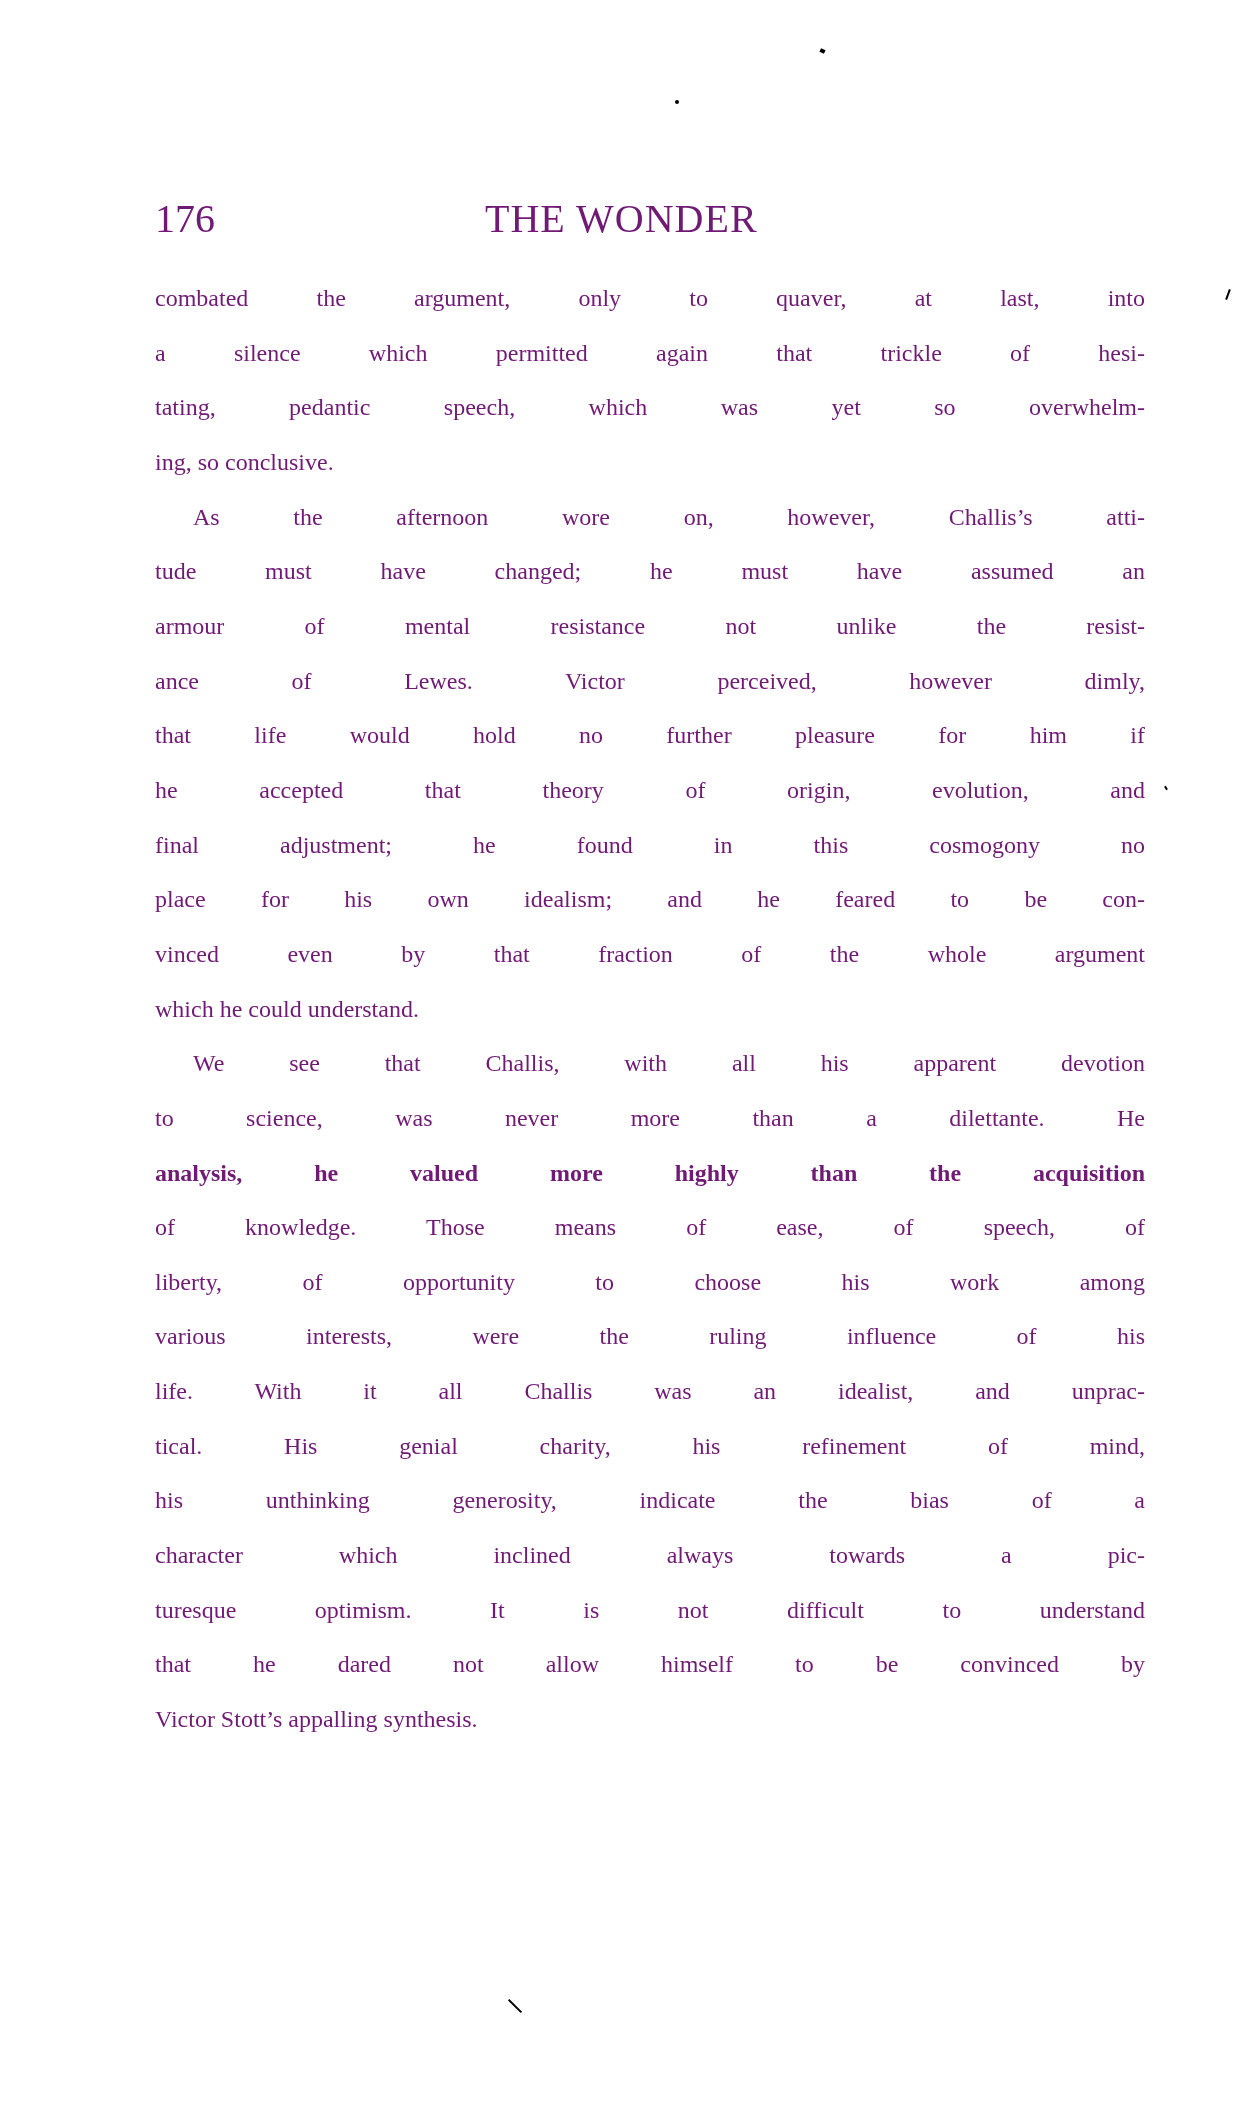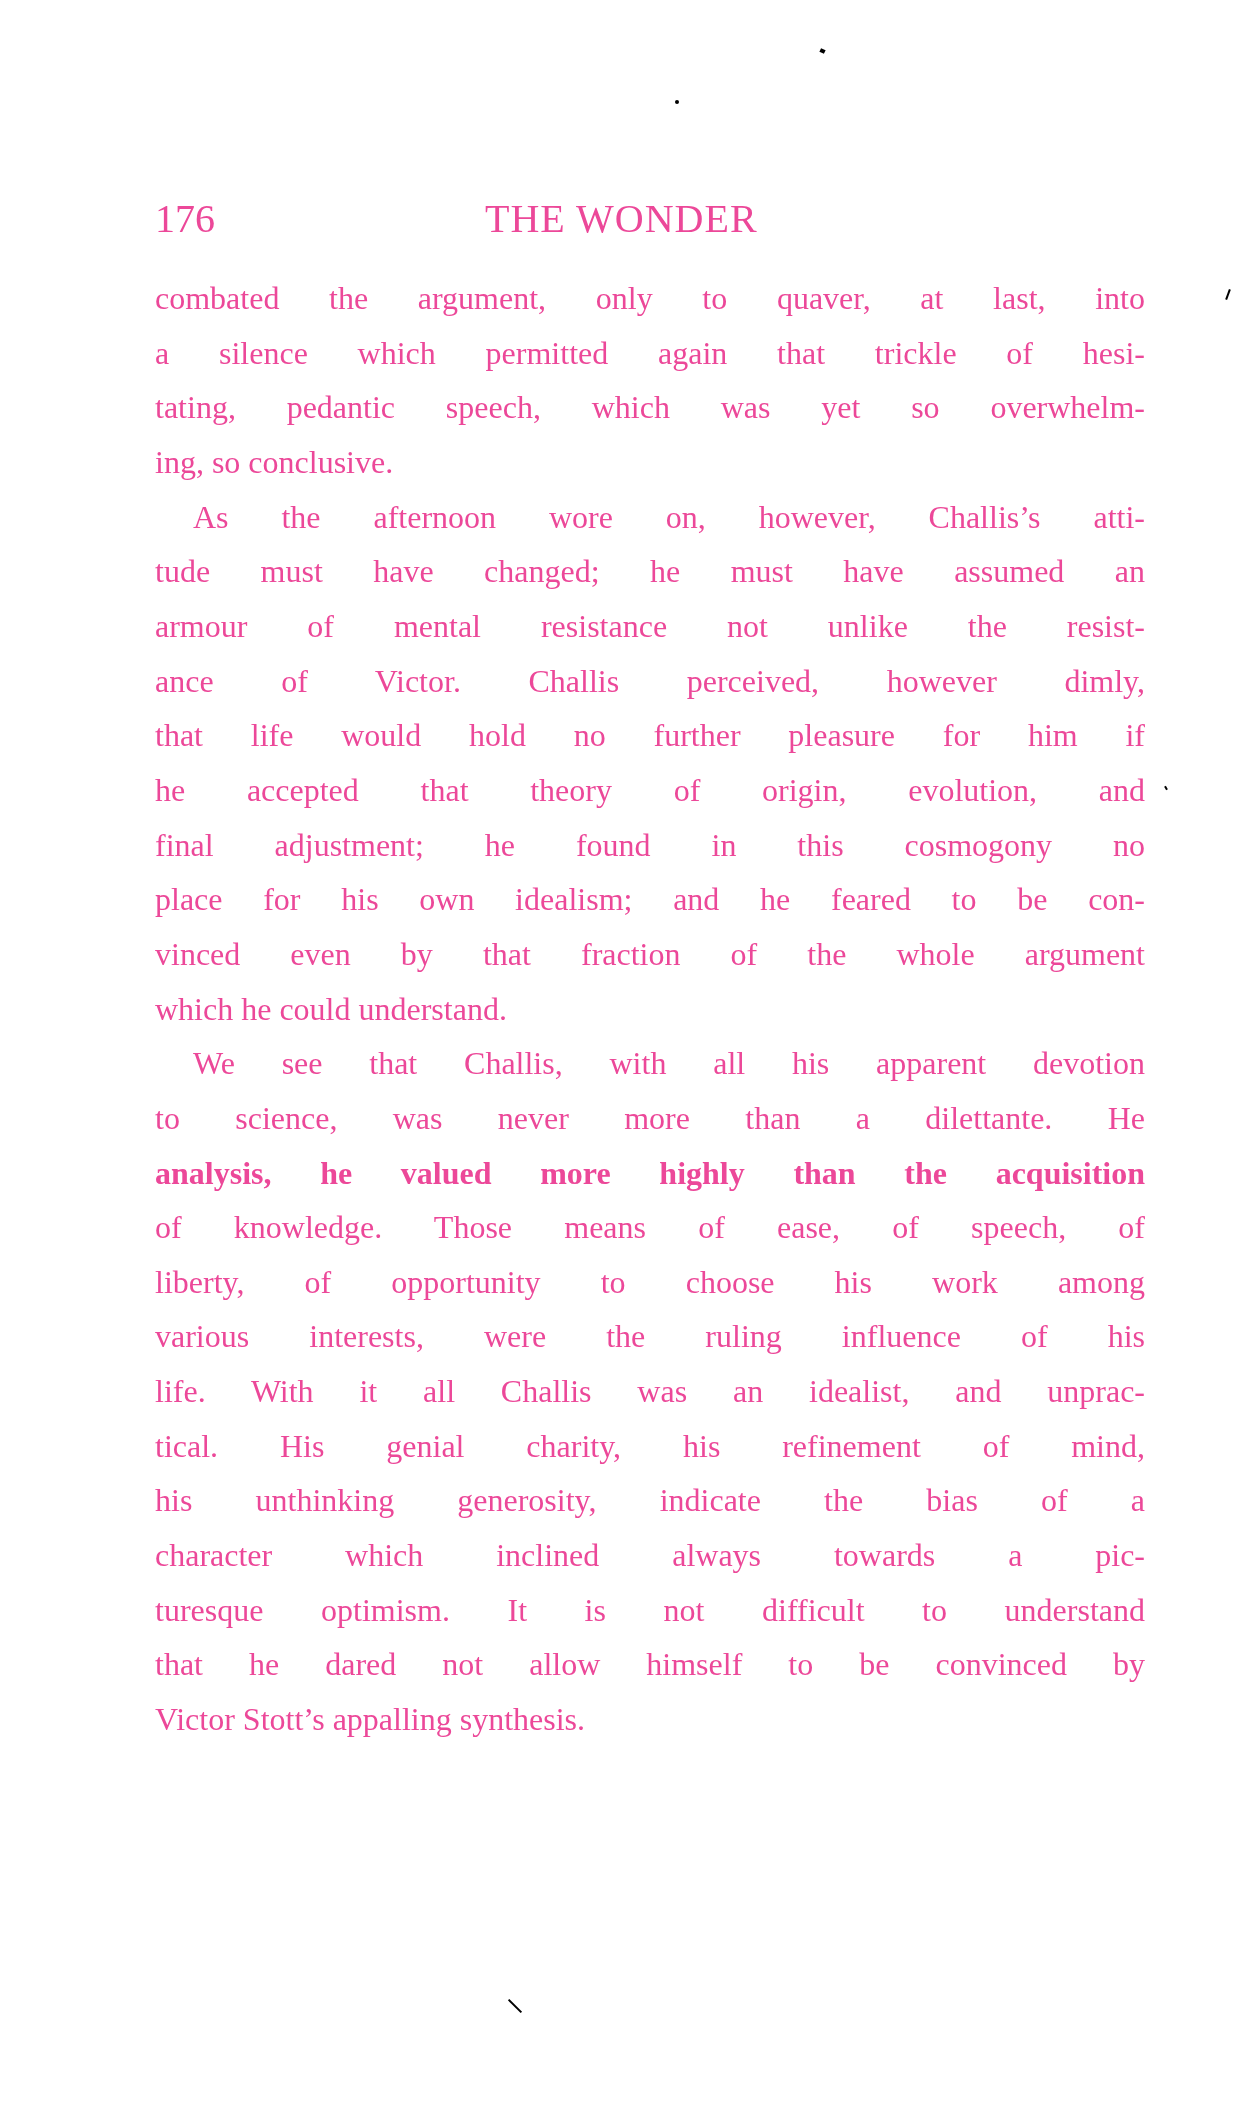--- a/index.html
+++ b/index.html
@@ -1,22 +1,22 @@
 <!DOCTYPE html>
 <html><head>
 <meta charset="utf-8">
 <style>
   html, body { margin: 0; padding: 0; background: #ffffff; }
   body { width: 1243px; height: 2126px; position: relative; overflow: hidden; }
-  .page { position: absolute; left: 0; top: 0; width: 1243px; height: 1862px; background: #ffffff; color: #ec4899; }
+  .page { position: absolute; left: 0; top: 0; width: 1243px; height: 1862px; background: #ffffff; color: #701a75; }
   .mark { position: absolute; background: #000; }
   .header { position: absolute; left: 155px; top: 196px; width: 990px; height: 46px; font-family: "Liberation Serif", serif; font-size: 40px; line-height: 46px; }
   .page-number { position: absolute; left: 0; top: 0; }
   .running-title { position: absolute; left: 330px; top: 0; letter-spacing: 1px; }
-  .body-text { position: absolute; left: 155px; top: 271px; width: 990px; font-family: "Liberation Serif", serif; font-size: 32px; }
+  .body-text { position: absolute; left: 155px; top: 271px; width: 990px; font-family: "Liberation Serif", serif; font-size: 24px; }
   .line { height: 54.67px; line-height: 54.67px; white-space: nowrap; text-align: justify; text-align-last: justify; overflow: visible; }
   .line.last { text-align-last: left; }
   .line.indent { padding-left: 38px; }
 </style>
 </head>
 <body>
 
 <div class="page">
 
   <div class="mark" style="left:820px;top:49px;width:5px;height:4px;transform:rotate(25deg);"></div>
@@ -34,21 +34,21 @@
     <div>
       <div class="line" style="white-space: normal;">combated the argument, only to quaver, at last, into</div>
       <div class="line" style="white-space: normal;">a silence which permitted again that trickle of hesi-</div>
       <div class="line" style="white-space: normal;">tating, pedantic speech, which was yet so overwhelm-</div>
       <div class="line last" style="white-space: normal;">ing, so conclusive.</div>
     </div>
     <div>
       <div class="line indent" style="white-space: normal;">As the afternoon wore on, however, Challis’s atti-</div>
       <div class="line" style="white-space: normal;">tude must have changed; he must have assumed an</div>
       <div class="line" style="white-space: normal;">armour of mental resistance not unlike the resist-</div>
-      <div class="line" style="white-space: normal;">ance of Victor.  Challis perceived, however dimly,</div>
+      <div class="line" style="white-space: normal;">ance of Lewes.  Victor perceived, however dimly,</div>
       <div class="line" style="white-space: normal;">that life would hold no further pleasure for him if</div>
       <div class="line" style="white-space: normal;">he accepted that theory of origin, evolution, and</div>
       <div class="line" style="white-space: normal;">final adjustment; he found in this cosmogony no</div>
       <div class="line" style="white-space: normal;">place for his own idealism; and he feared to be con-</div>
       <div class="line" style="white-space: normal;">vinced even by that fraction of the whole argument</div>
       <div class="line last" style="white-space: normal;">which he could understand.</div>
     </div>
     <div>
       <div class="line indent" style="white-space: normal;">We see that Challis, with all his apparent devotion</div>
       <div class="line" style="white-space: normal;">to science, was never more than a dilettante.  He</div>

